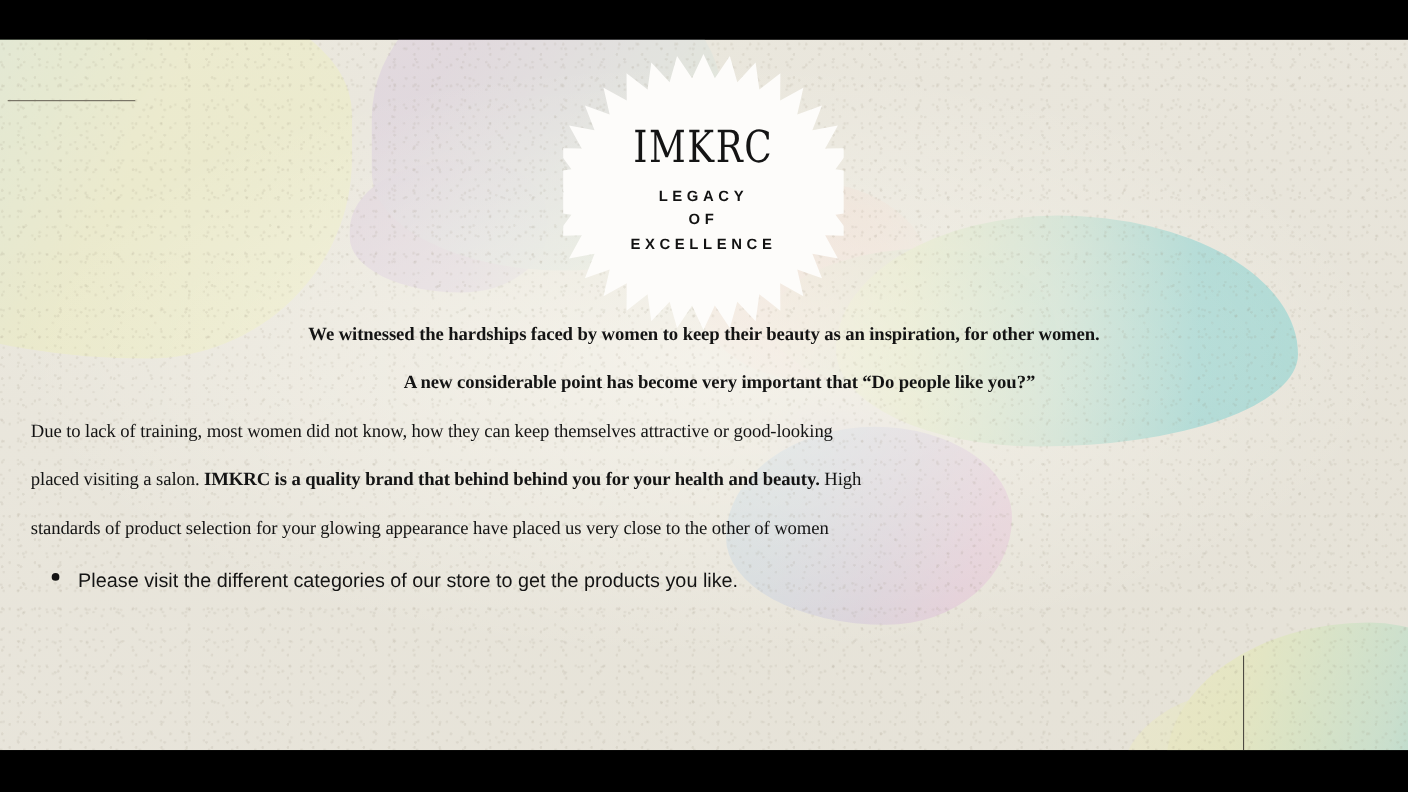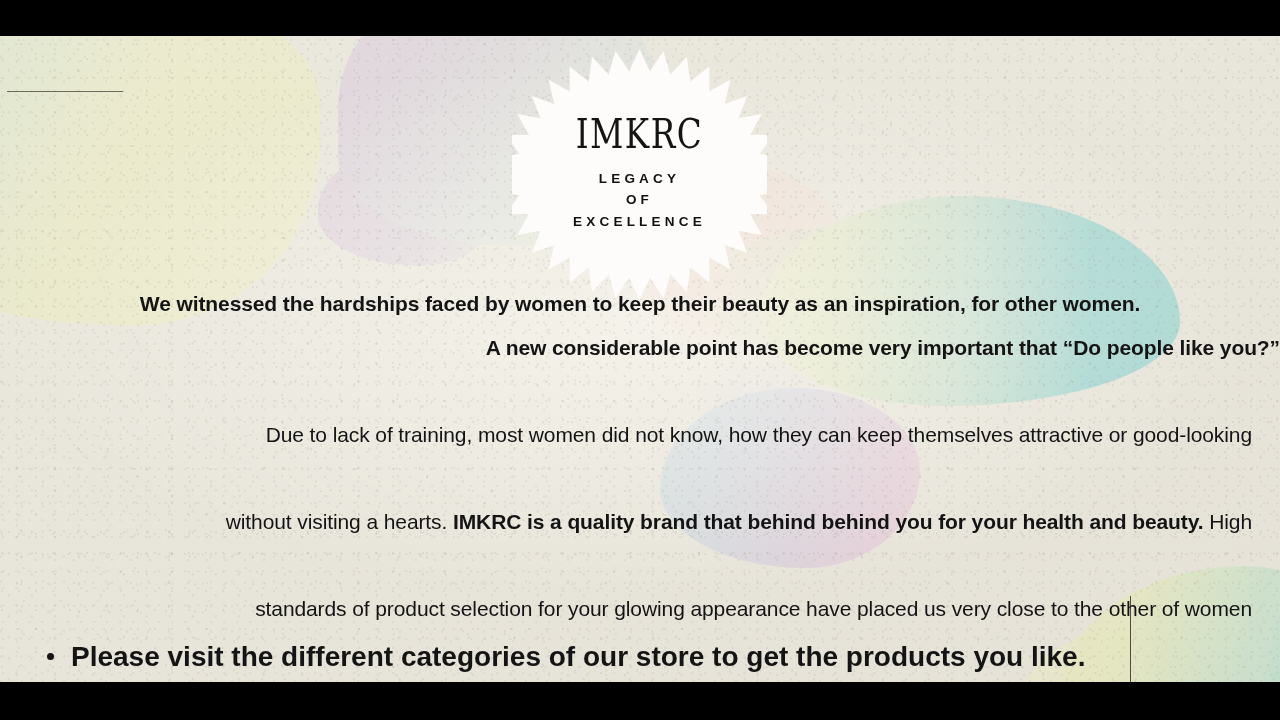--- a/index.html
+++ b/index.html
@@ -241,55 +241,55 @@
   #copy {
     position: absolute;
     left: 0;
     top: 246px;
     width: 1280px;
     z-index: 20;
     color: #141414;
     font-family: "Liberation Sans", sans-serif;
   }
   .line {
-    font-size: 21px;
+    font-size: 17px;
     line-height: 44px;
     letter-spacing: -0.1px;
     white-space: nowrap;
+    font-family: Liberation Serif, serif;
   }
   .line.bold { font-weight: 700; }
   .align-center { text-align: center; }
-  .align-left   { text-align: right; padding-left: 28px; }
+  .align-left   { text-align: center; padding-left: 28px; }
   .line.justify {
     padding-left: 28px;
     padding-right: 28px;
-    text-align: right;
-    margin-top: 43px;
+    text-align: left;
   }
   .line .b { font-weight: 700; }
   .line .n { font-weight: 400; }
 
   #bullet-row {
     display: flex;
     align-items: baseline;
     padding-left: 47px;
     margin-top: 4px;
   }
   #bullet-dot {
     width: 7px;
     height: 7px;
     border-radius: 50%;
     background: #141414;
     margin-right: 17px;
     flex: none;
     transform: translateY(-6px);
   }
   #bullet-text {
-    font-size: 28px;
-    font-weight: 700;
+    font-size: 18px;
+    font-weight: 400;
     line-height: 44px;
     white-space: nowrap;
   }
 </style>
 </head>
 <body>
 
 <div id="stage">
 
   <div class="letterbox top"></div>
@@ -340,21 +340,21 @@
 
       <div class="line bold align-center">We witnessed the hardships faced by women to keep their beauty as an inspiration, for other women.</div>
 
 
 
       <div class="line bold align-left">A new considerable point has become very important that “Do people like you?”</div>
 
       <div class="line justify">Due to lack of training, most women did not know, how they can keep themselves attractive or good-looking</div>
 
       <div class="line justify">
-        <span class="n">without visiting a hearts. </span><span class="b">IMKRC is a quality brand that behind behind you for your health and beauty.</span><span class="n"> High</span>
+        <span class="n">placed visiting a salon. </span><span class="b">IMKRC is a quality brand that behind behind you for your health and beauty.</span><span class="n"> High</span>
       </div>
 
       <div class="line justify">standards of product selection for your glowing appearance have placed us very close to the other of women</div>
 
 
       <div id="bullet-row">
         <span id="bullet-dot"></span>
         <span id="bullet-text">Please visit the different categories of our store to get the products you like.</span>
       </div>
 

